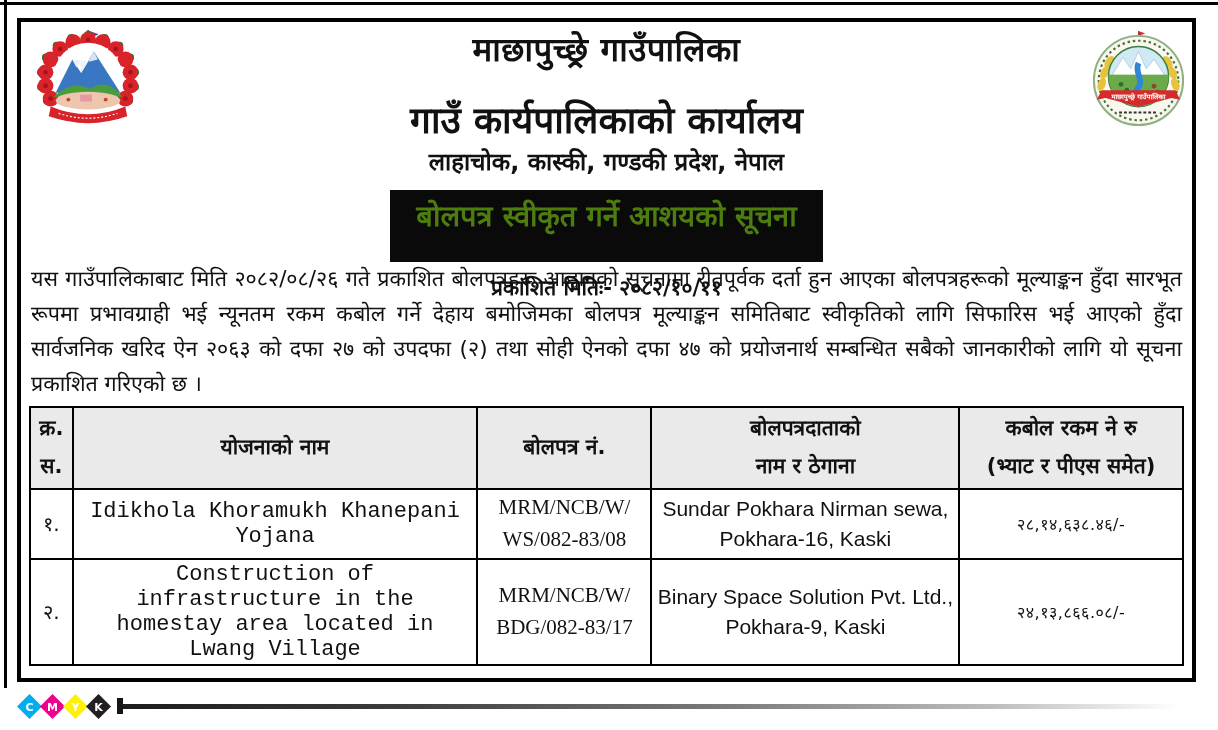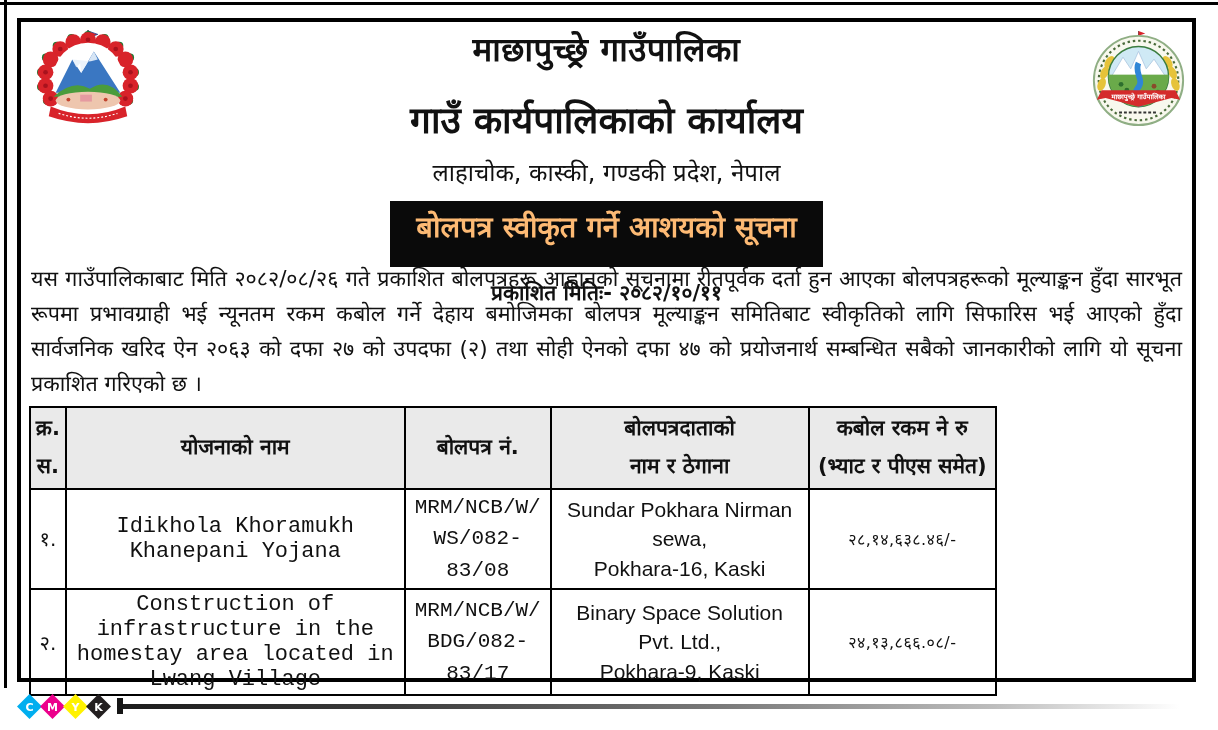--- a/index.html
+++ b/index.html
@@ -15,51 +15,51 @@
     position:absolute; left:17px; top:18px; width:1179px; height:664px;
     border:4px solid #000; box-sizing:border-box; background:#fff;
   }
   .logo { position:absolute; }
   .logo-left  { left:8px;  top:6px; }
   .logo-right { right:5px; top:8px; }
 
   .masthead { position:absolute; top:4px; left:0; width:100%; text-align:center; }
   .muni-name   { font-size:33px; font-weight:bold; letter-spacing:0.5px; }
   .office-name { font-size:37px; font-weight:bold; margin-top:22px; }
-  .address     { font-size:24px; font-weight:normal; margin-top:11px; }
+  .address     { font-size:24px; font-weight:bold; }
   .banner {
-    display:inline-block; background:#0a0a0a; color:#fdba74;
-    font-size:29px; font-weight:bold; padding:5px 26px 22px; margin-top:13px;
+    display:inline-block; background:#0a0a0a; color:#4d7c0f;
+    font-size:29px; font-weight:bold; padding:5px 26px 28px; margin-top:13px;
   }
   .pub-date { font-size:21px; font-weight:bold; margin-top:11px; }
 
   .body-text {
     position:absolute; top:239px; left:10px; right:10px;
     font-size:21.5px; line-height:35px; text-align:justify;
   }
 
   table.tender {
-    position:absolute; top:384px; left:8px; width:968px;
+    position:absolute; top:384px; left:8px; width:1155px;
     border-collapse:collapse; table-layout:fixed;
   }
   table.tender th, table.tender td {
     border:2.5px solid #000; text-align:center; vertical-align:middle;
     padding:2px 4px; box-sizing:border-box;
   }
   table.tender th {
     background:#eaeaea; font-size:21px; font-weight:bold;
     height:80px; line-height:1.8;
   }
   table.tender td { height:70px; }
   th.sn-h { text-align:left; padding-left:7px; }
   .pre { white-space:pre-line; }
   .latin-serif { font-family:Liberation Mono, monospace; font-size:22px; }
   td.sn-cell { font-size:20px; }
   td.amount-cell { font-size:16px; letter-spacing:0.5px; }
-  td.tender-no { font-family:Liberation Mono, monospace; font-size:21px; line-height:1.5; }
+  td.tender-no { font-family:Liberation Serif, serif; font-size:21px; line-height:1.5; }
   td.bidder { font-family:Liberation Sans, sans-serif; font-size:21px; line-height:1.4; }
 
   .signature {
     position:absolute; top:621px; right:16px;
     font-size:22px; font-weight:bold;
   }
 
   .print-marks {
     position:absolute; left:16px; top:692px; width:1196px; height:28px;
     display:flex; align-items:center;

